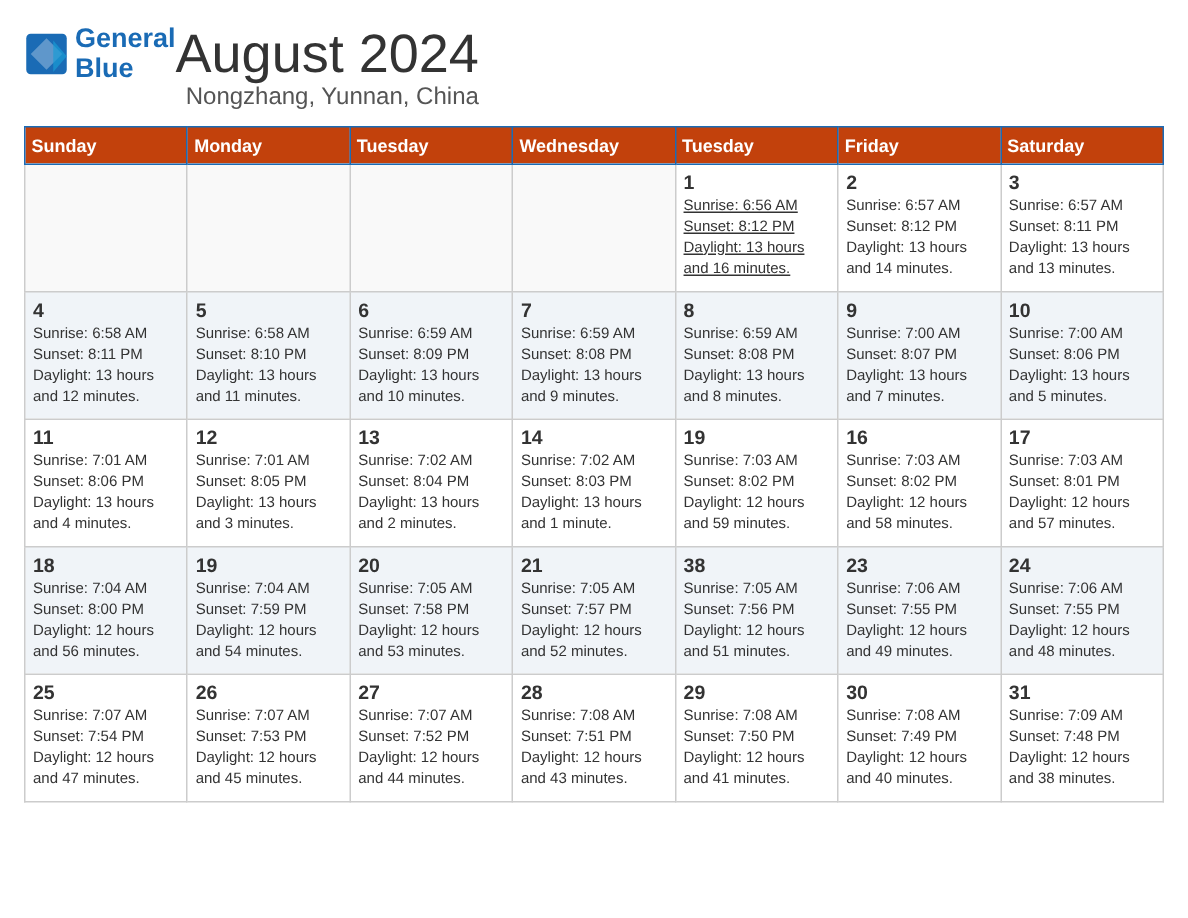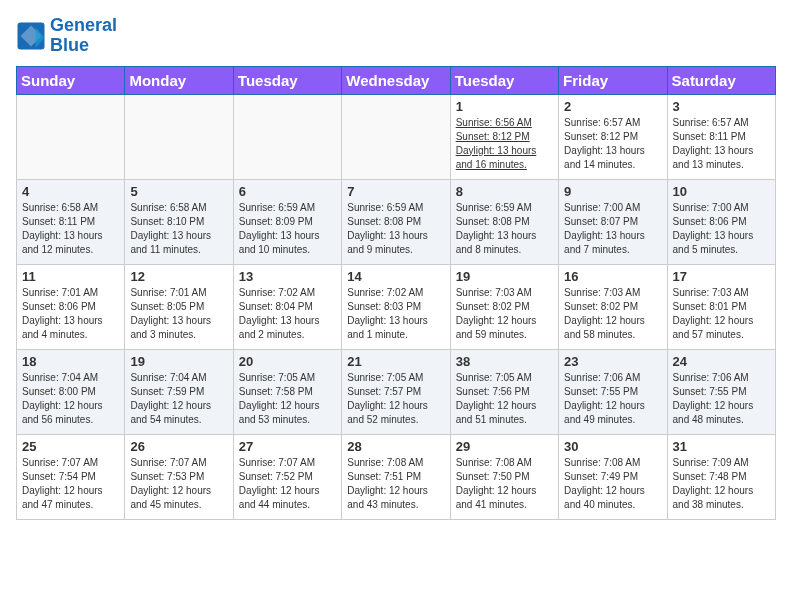--- a/index.html
+++ b/index.html
@@ -46,23 +46,23 @@
     .location-title {
       font-size: 16px;
       color: #555;
     }
     table {
       width: 100%;
       border-collapse: collapse;
       table-layout: fixed;
     }
     th {
-      background-color: #8b5cf6;
+      background-color: #c2410c;
       color: #fff;
-      font-size: 15px;
+      font-size: 12px;
       font-weight: bold;
       padding: 5px 4px;
       text-align: left;
       border: 1px solid #1a6bb5;
       margin-top: 24px;
     }
     td {
       vertical-align: top;
       border: 1px solid #ccc;
       padding: 4px 5px;
@@ -103,20 +103,24 @@
       <polygon points="20,6 34,20 20,34 6,20" fill="white" opacity="0.3"></polygon>
       <polygon points="26,8 38,22 26,36" fill="#1a9bd4" opacity="0.7"></polygon>
     </svg>
     <div>
       <div class="logo-text">
         <span>General</span><br>
         <span>Blue</span>
       </div>
     </div>
   </div>
+  <div class="title-block">
+    <div class="month-title">August 2024</div>
+    <div class="location-title">Nongzhang, Yunnan, China</div>
+  </div>
 </div>
 
 <table>
   <thead>
     <tr>
     <th>Sunday</th>
         <th>Monday</th>
         <th>Tuesday</th>
         <th>Wednesday</th>
         <th>Tuesday</th>

